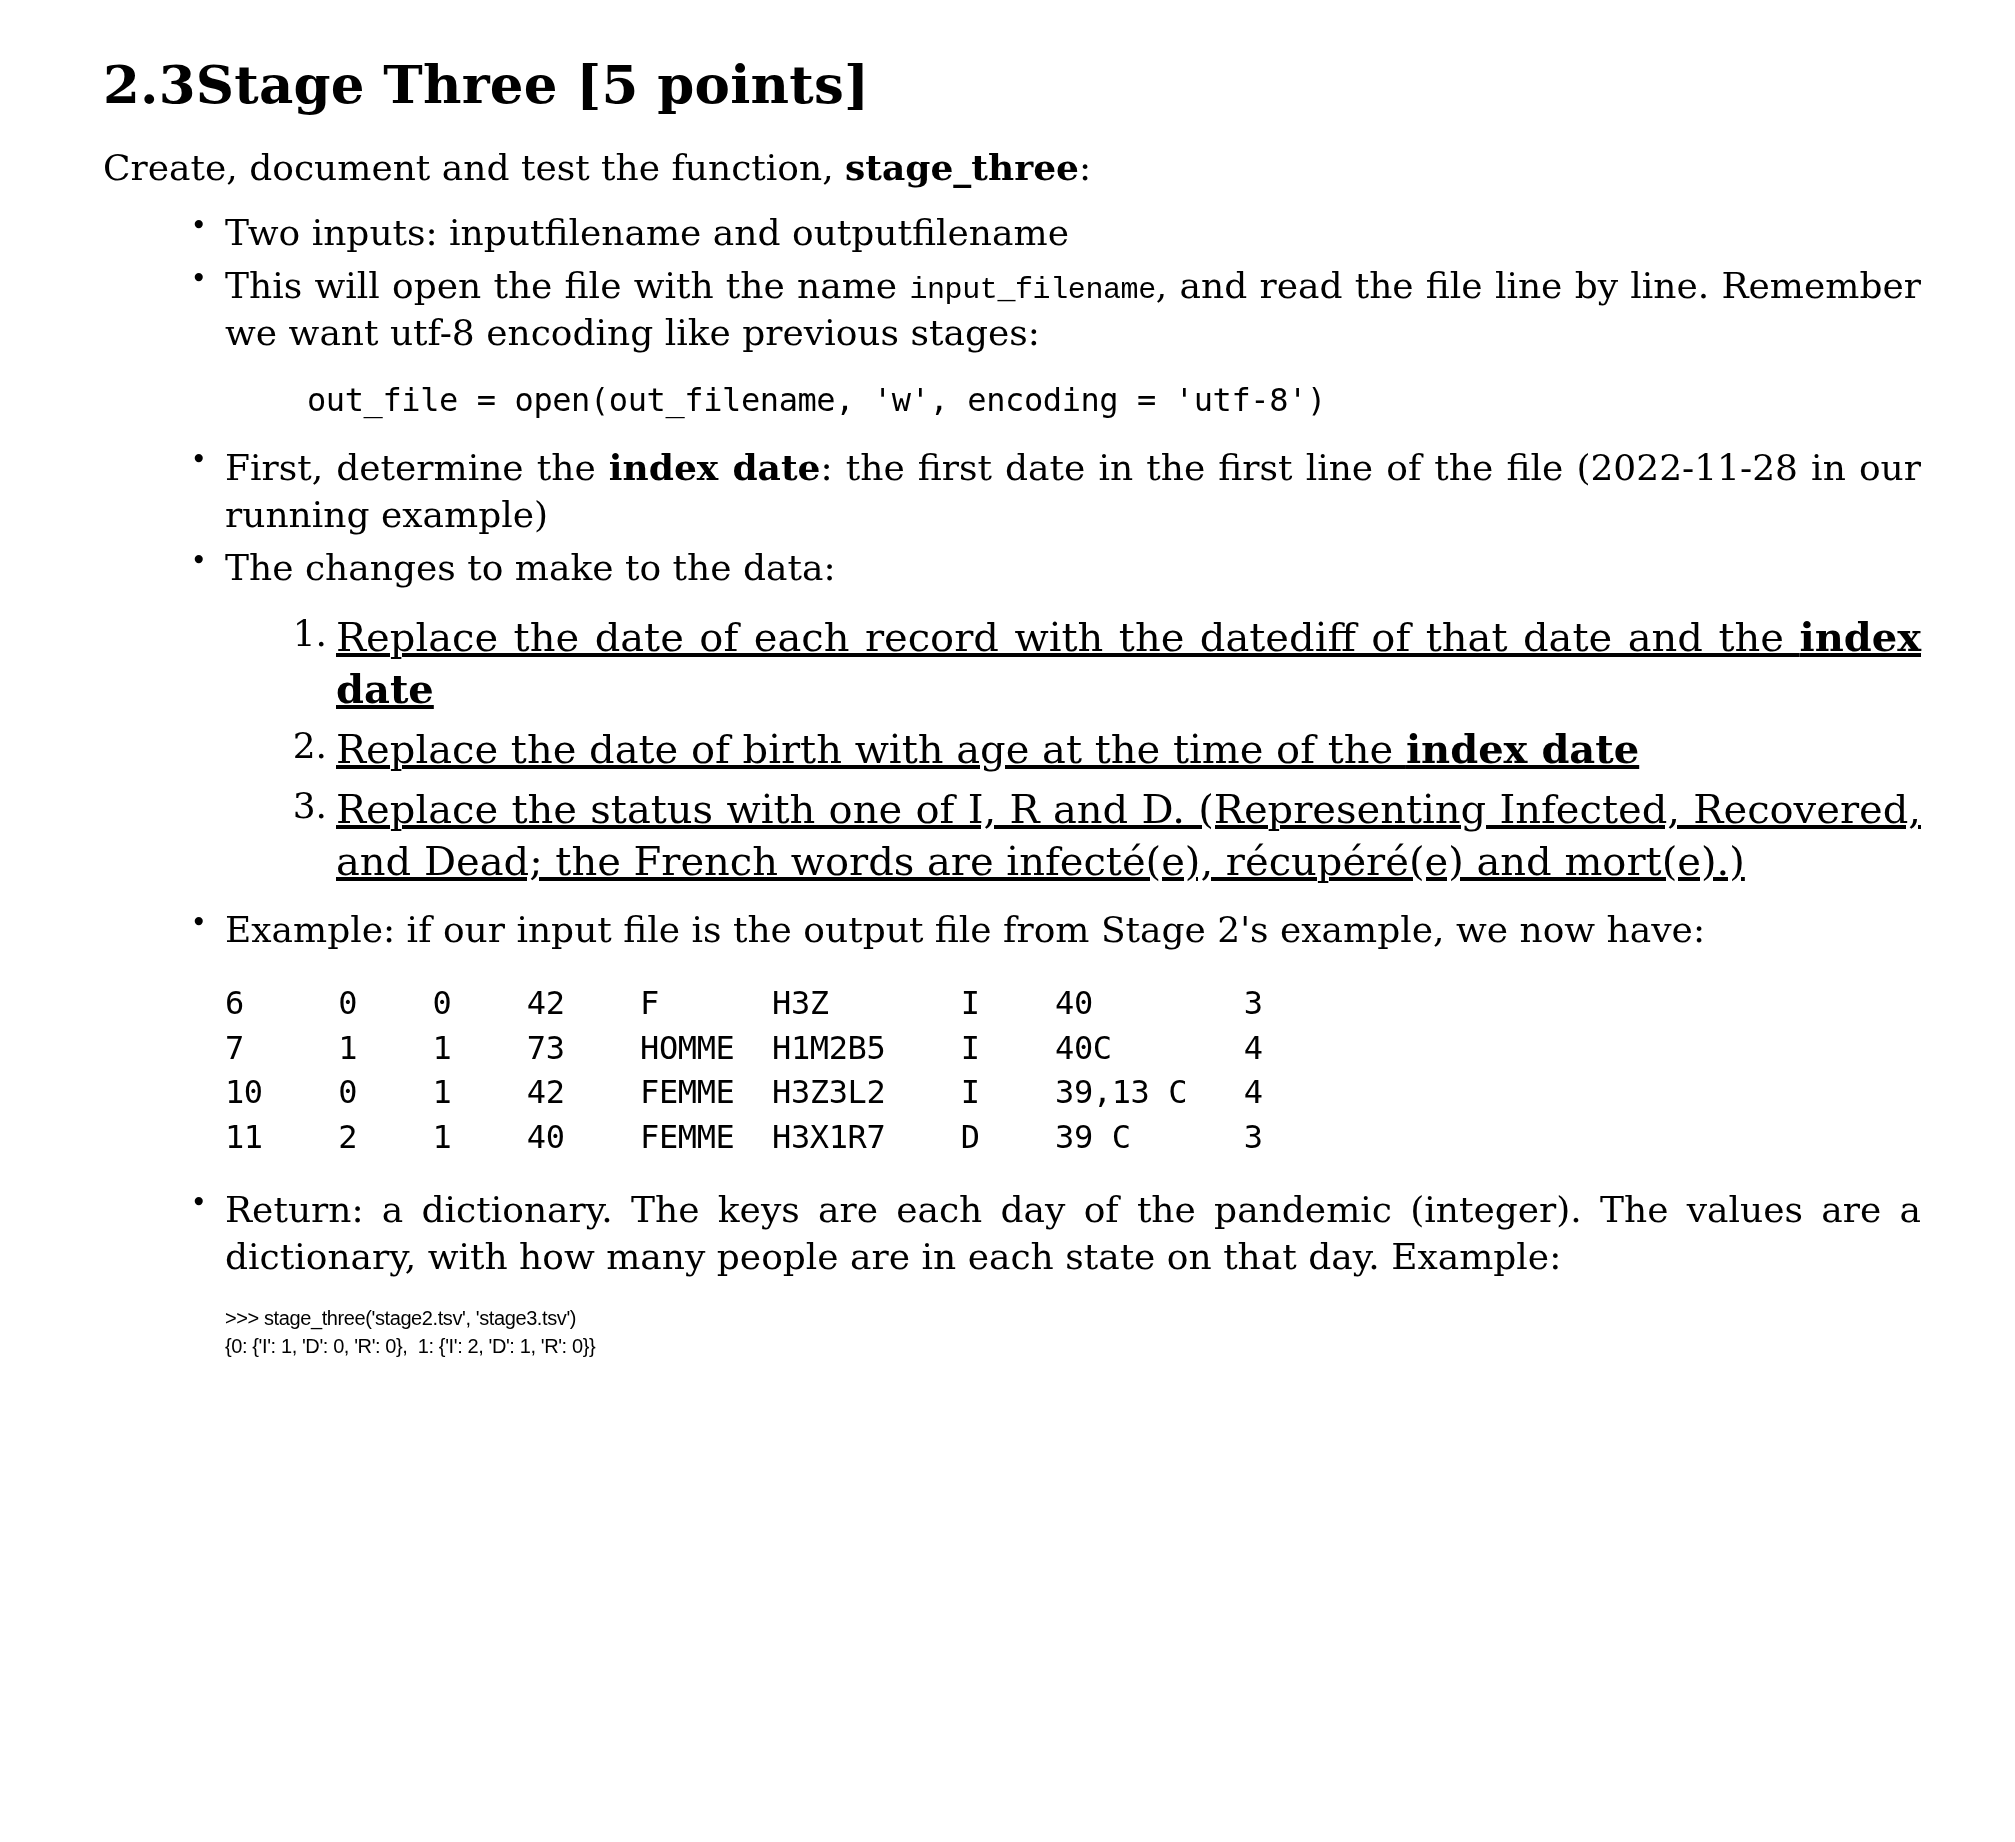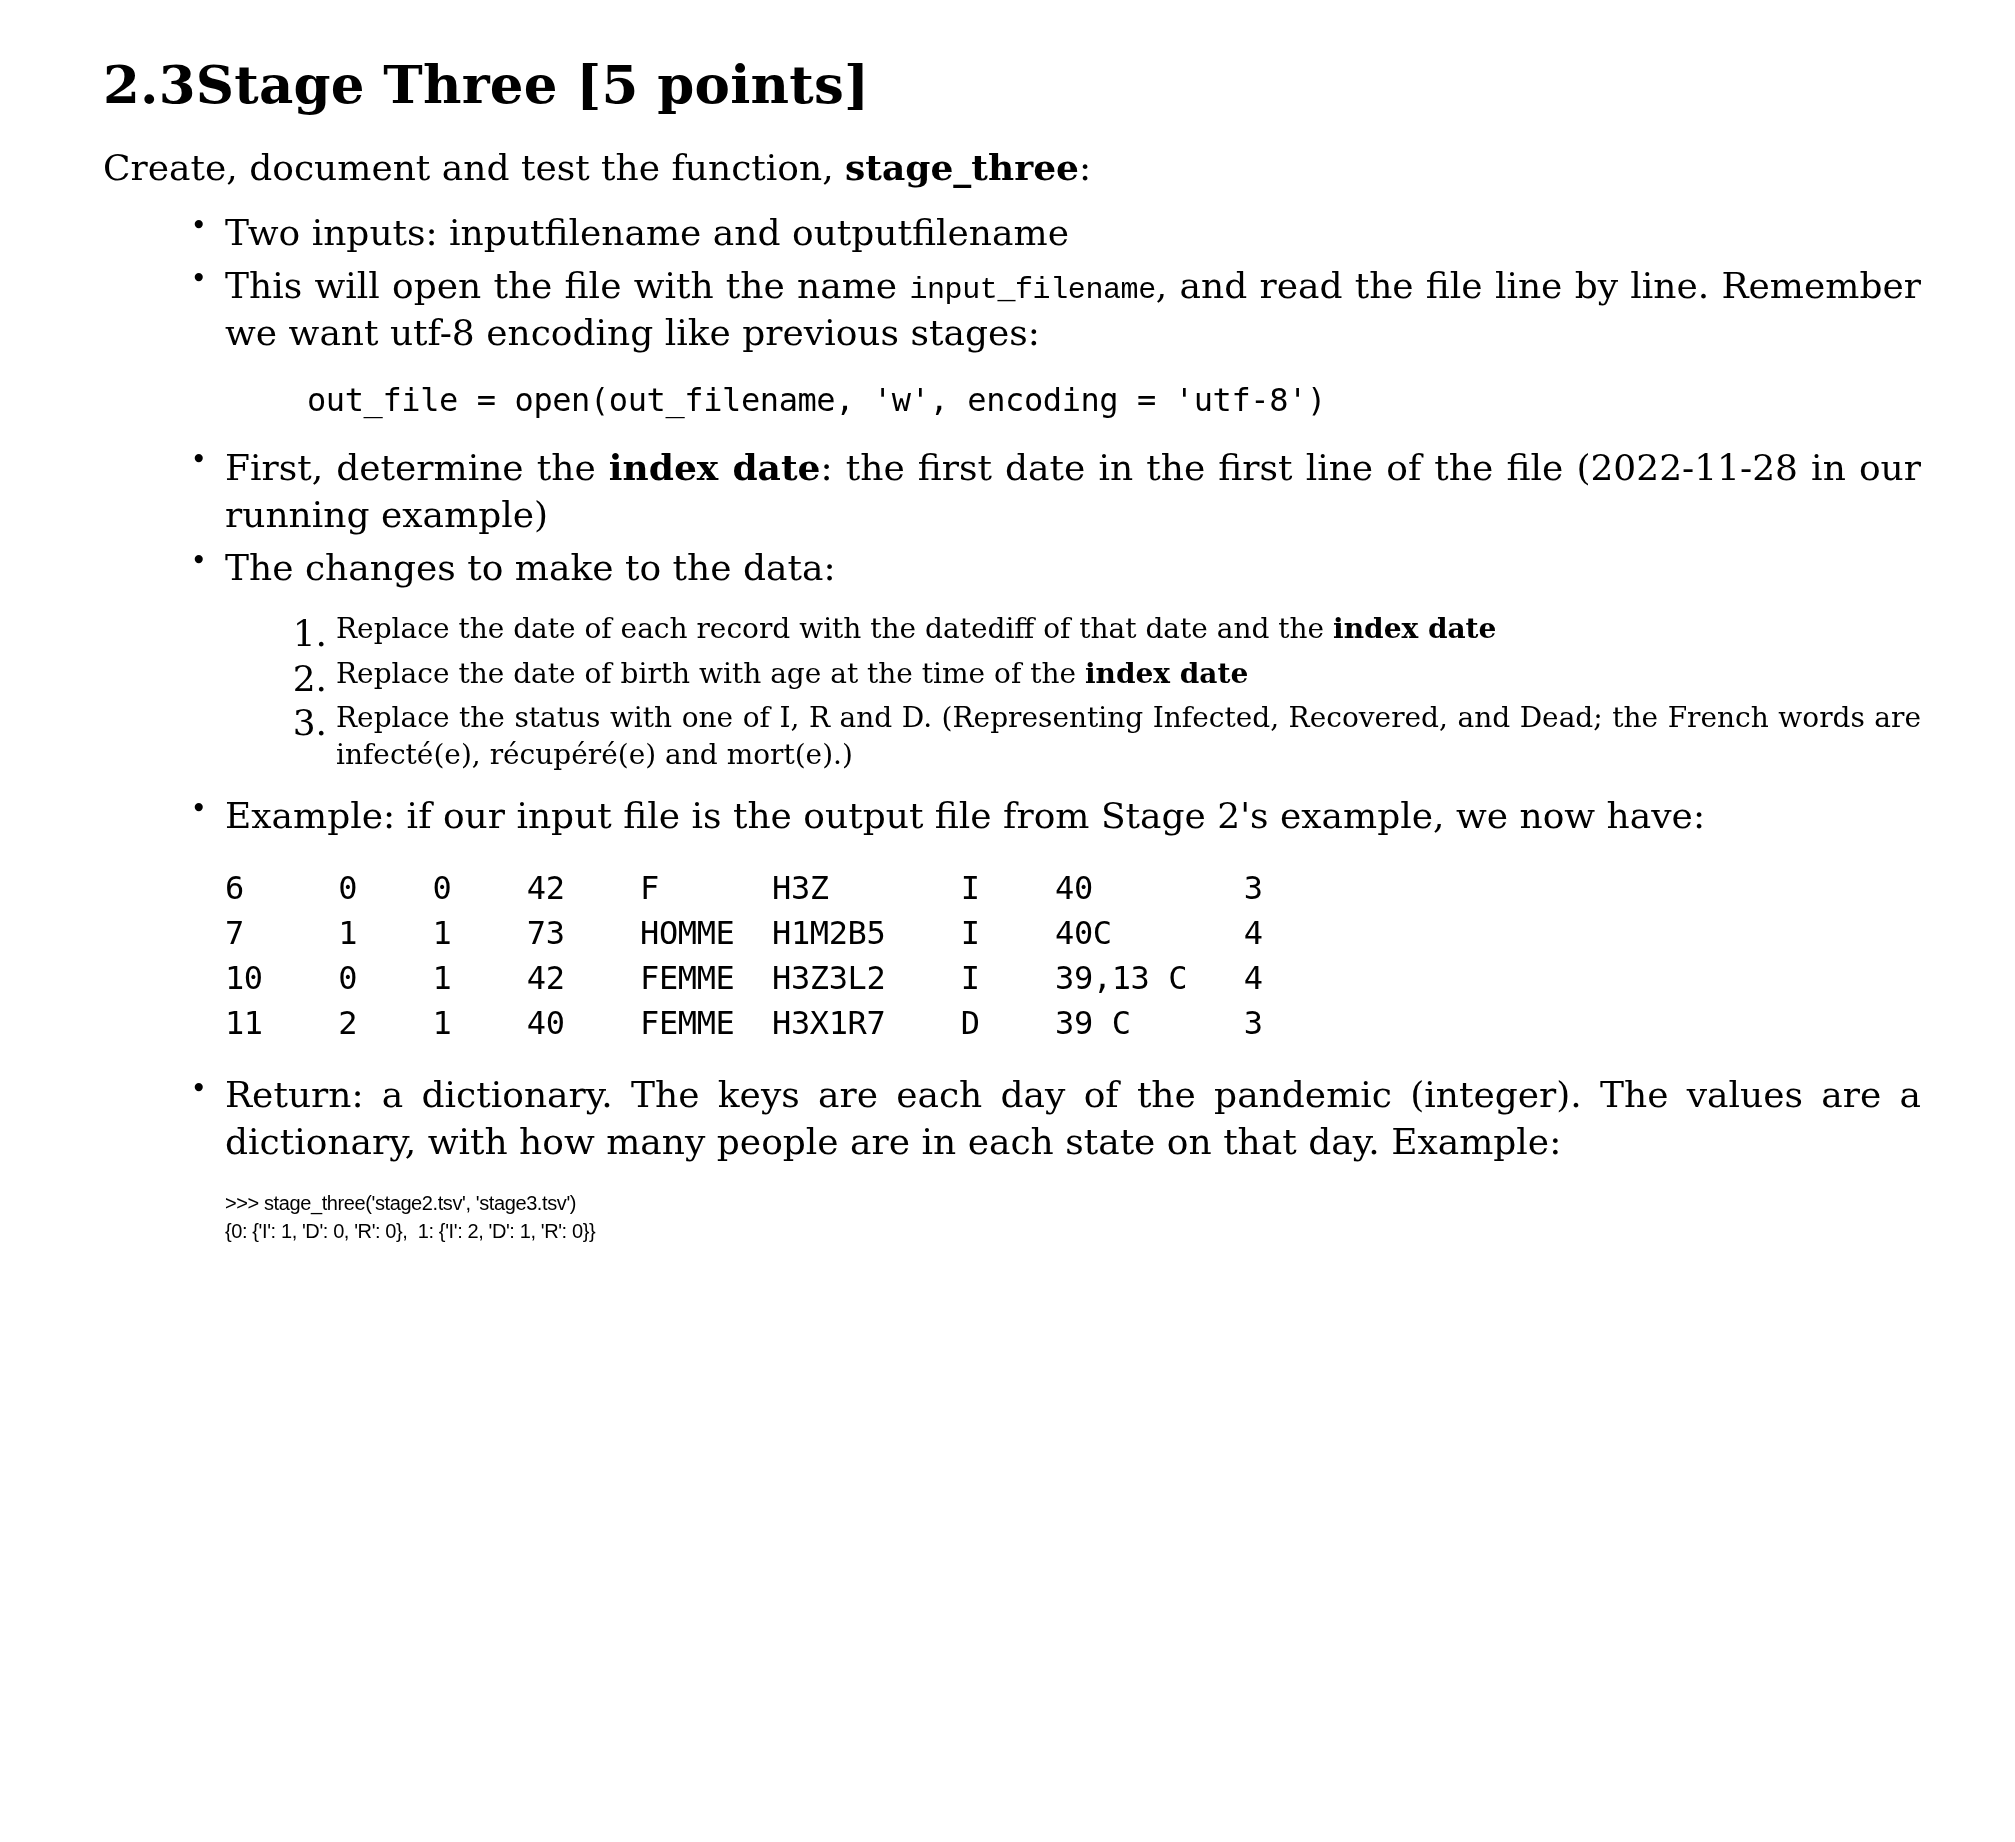--- a/index.html
+++ b/index.html
@@ -74,25 +74,26 @@
   }
   ol.numbered {
     list-style: none;
     counter-reset: item;
     margin: 19.6px 0 19.6px 0;
     padding: 0 0 0 62px;
   }
   ol.numbered > li {
     position: relative;
     counter-increment: item;
-    font-size: 28px;
+    font-size: 40px;
     line-height: 1.30;
     margin: 0 0 8px 0;
     padding-left: 49px;
     text-align: justify;
+    text-decoration: underline;
   }
   ol.numbered > li::before {
     content: counter(item) ".";
     position: absolute;
     left: 0;
     top: 0;
     width: 40px;
     text-align: right;
     font-size: 36px;
   }

